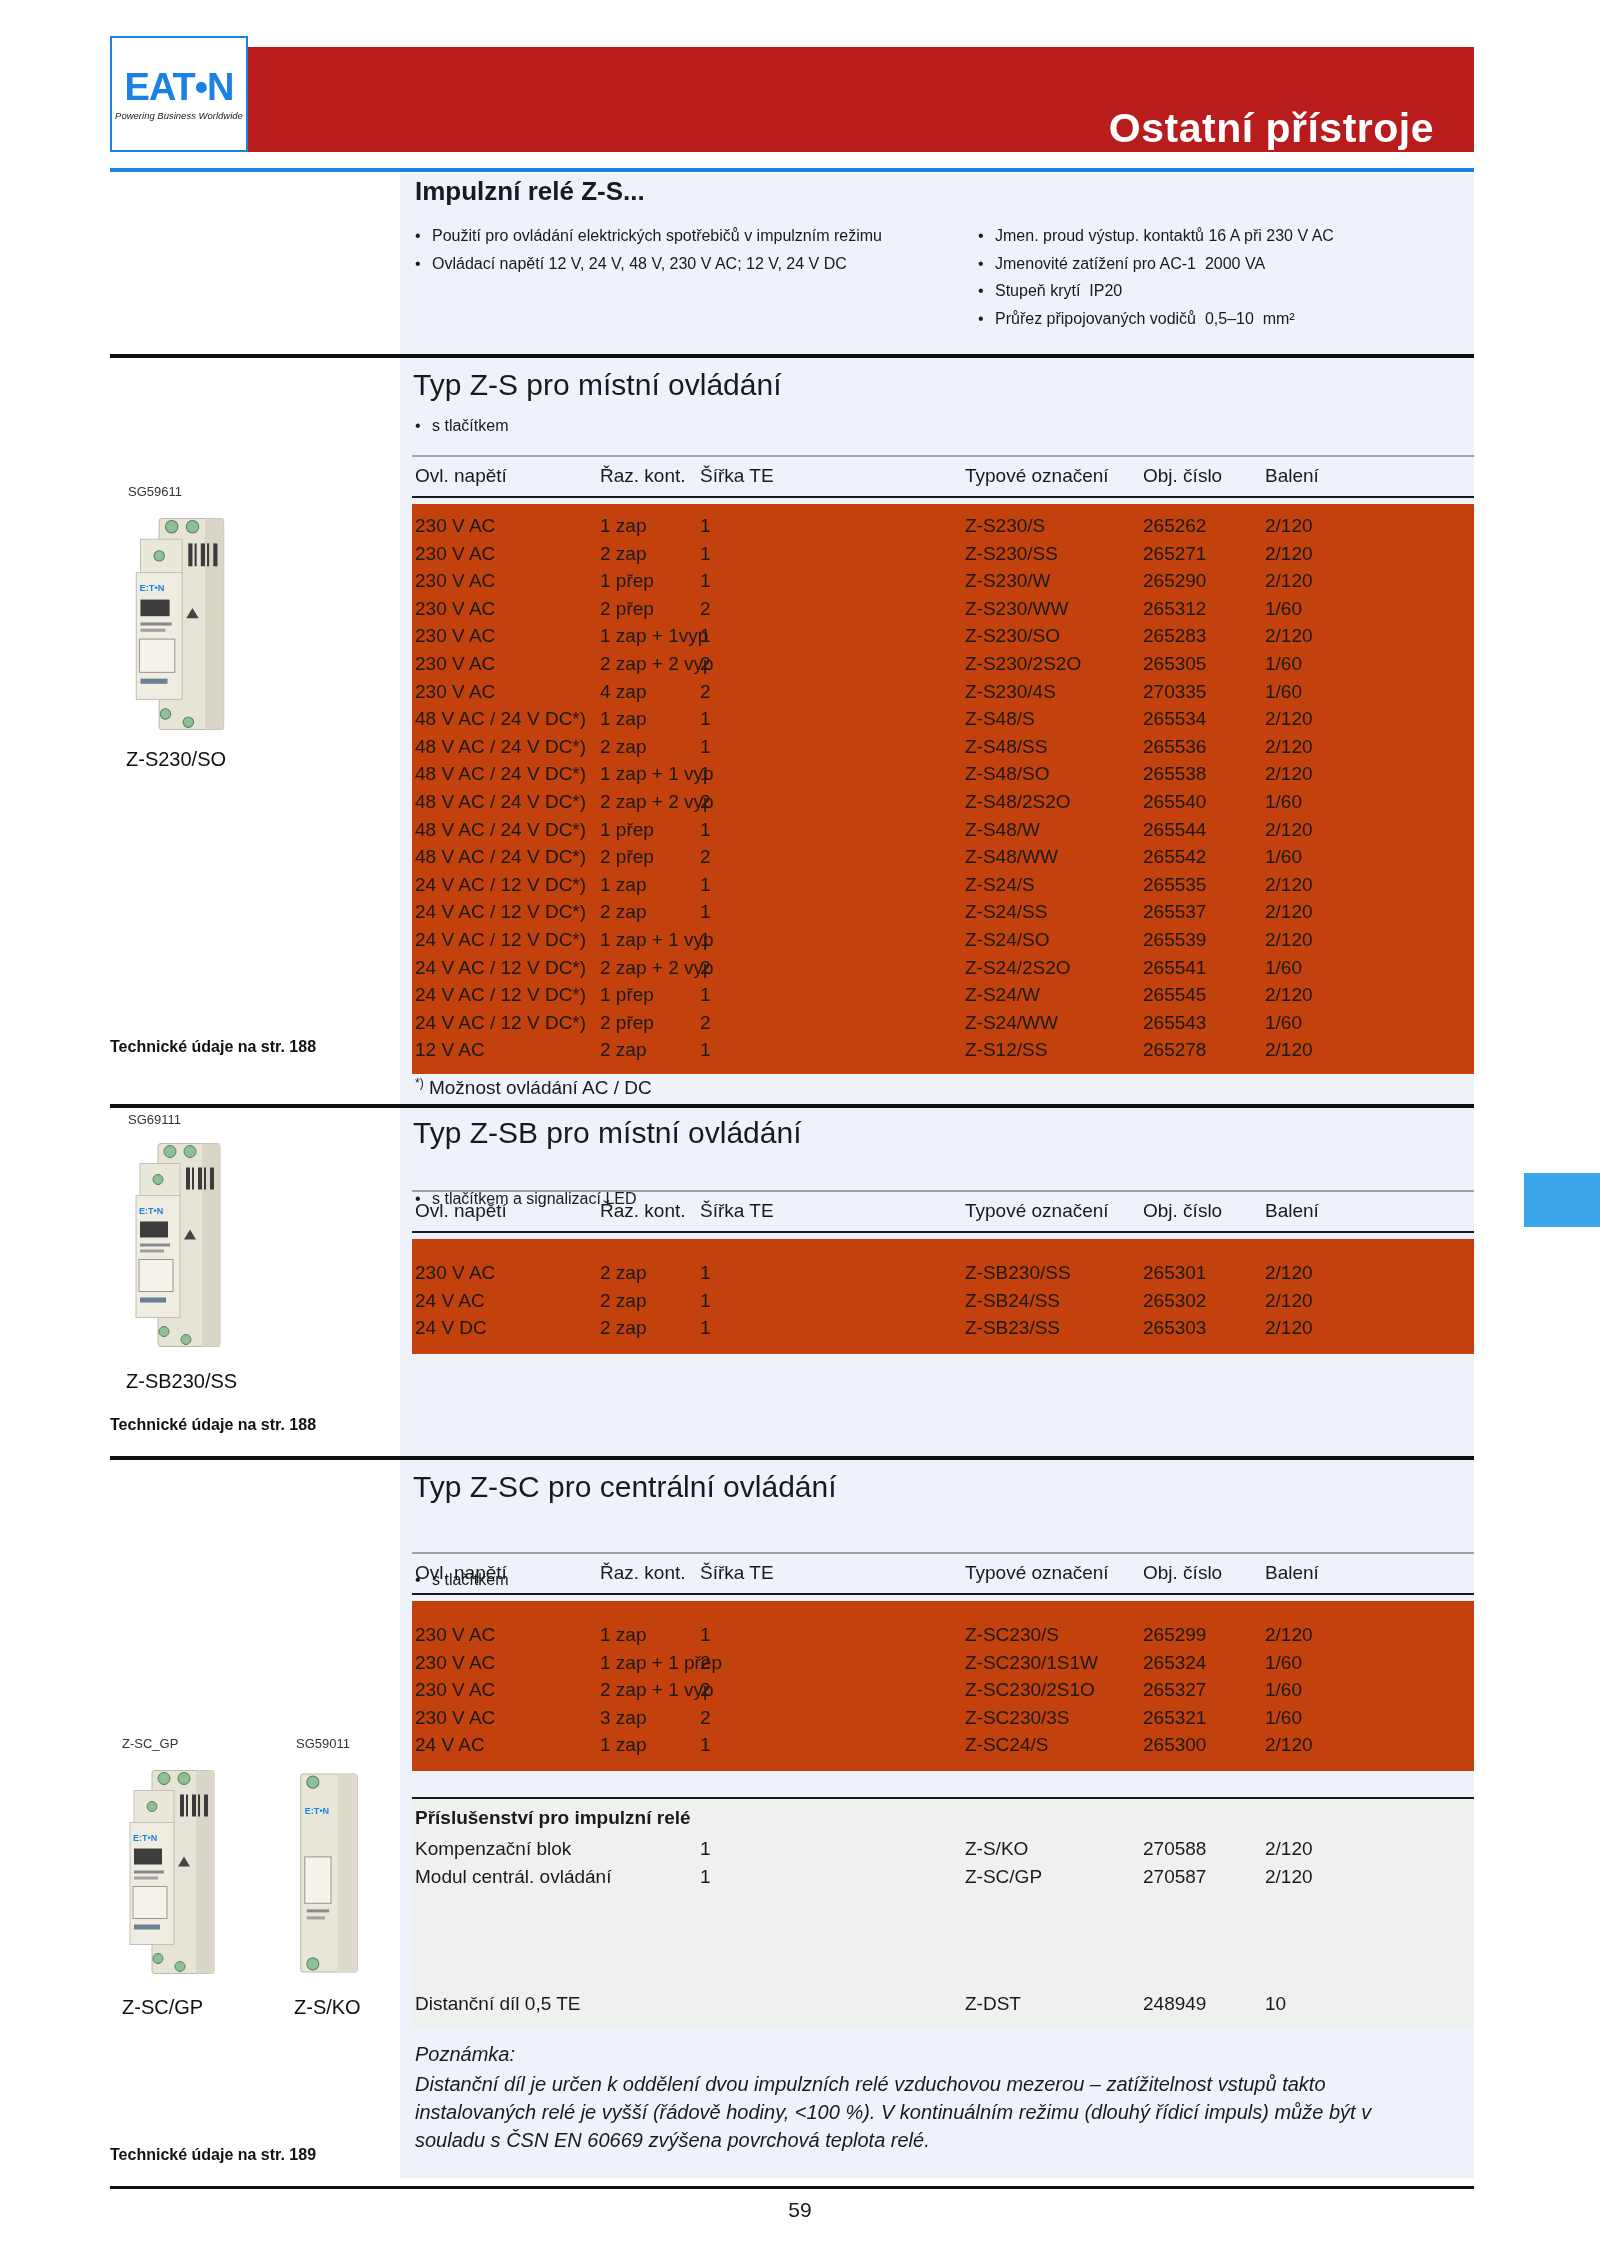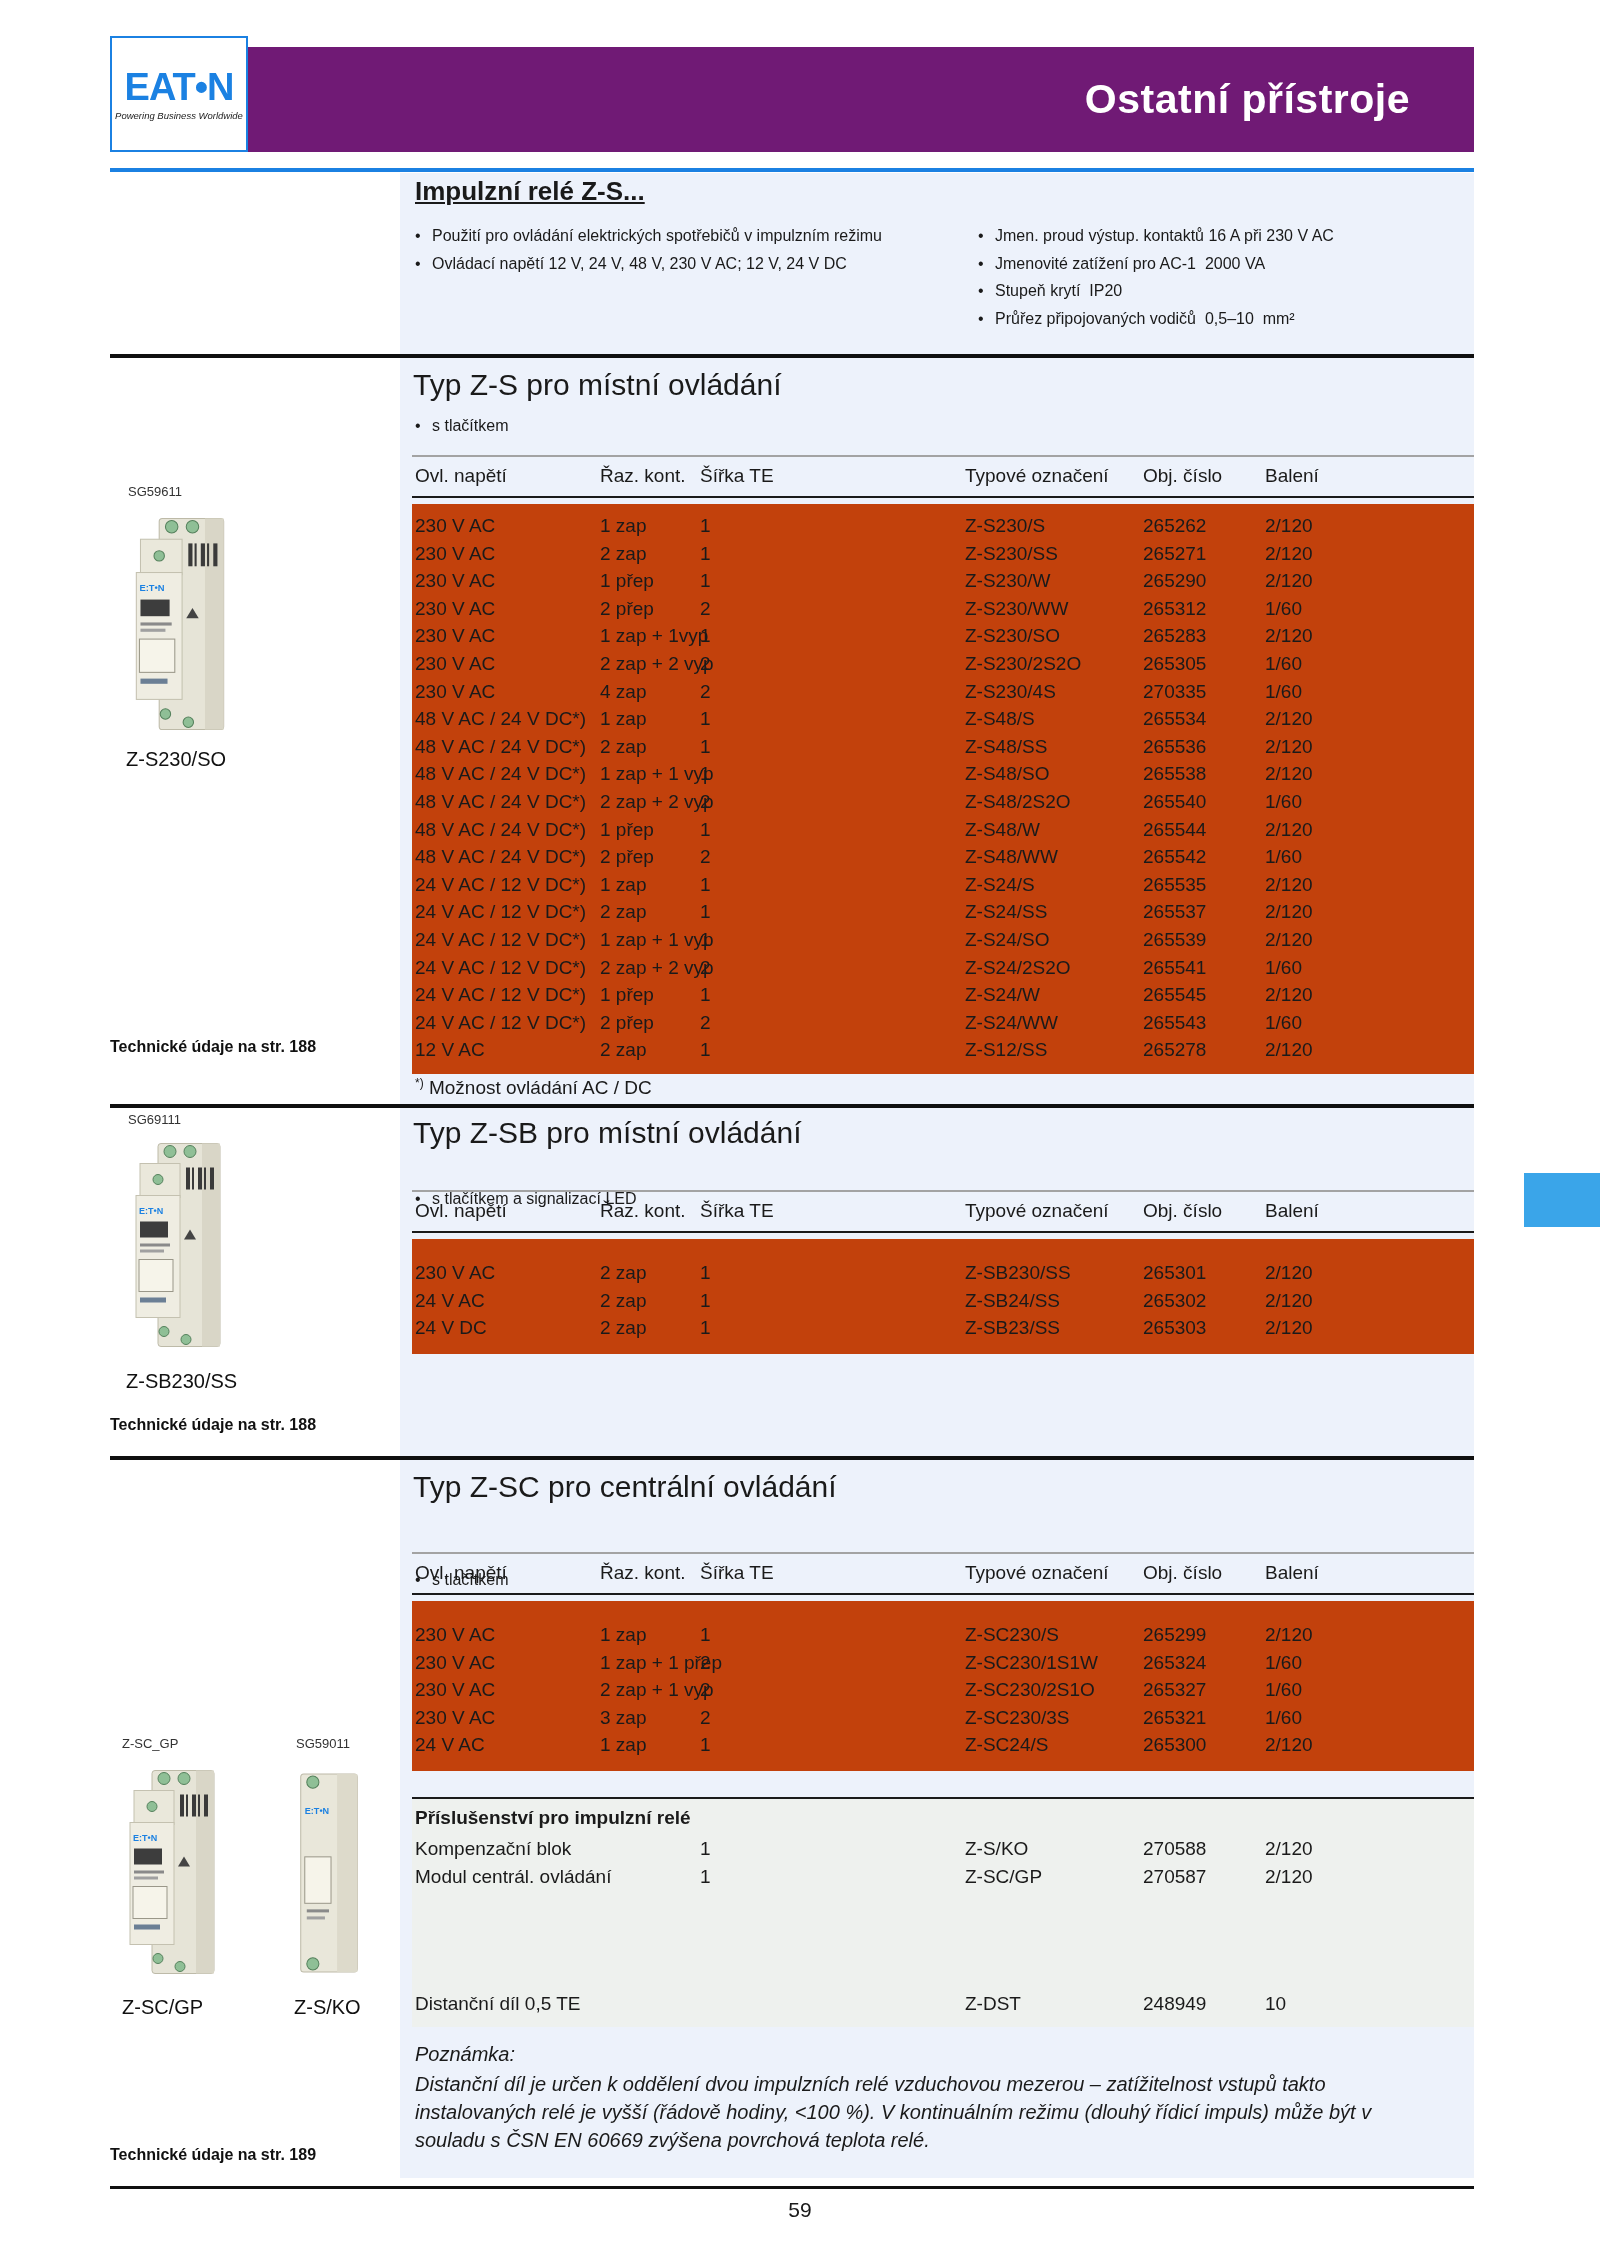--- a/index.html
+++ b/index.html
@@ -1,21 +1,21 @@
 <!DOCTYPE html>
 <html><head>
 <meta charset="utf-8">
 <style>
   html,body{margin:0;padding:0;background:#fff;}
   .page{position:relative;width:1600px;height:2263px;background:#ffffff;
         font-family:"Liberation Sans",sans-serif;color:#1a1a1a;overflow:hidden;}
 
   
-  .banner{position:absolute;left:110px;top:47px;width:1364px;height:105px;background:#701a75;
-          display:flex;align-items:center;justify-content:flex-end;padding-right:64px;box-sizing:border-box;}
+  .banner{position:absolute;left:110px;top:47px;width:1364px;height:105px;background:#b91c1c;
+          display:flex;align-items:flex-end;justify-content:flex-end;padding-right:40px;box-sizing:border-box;}
   .banner-title{color:#fff;font-size:41px;font-weight:bold;letter-spacing:.5px;}
   .logo-box{position:absolute;left:110px;top:36px;width:138px;height:116px;background:#fff;
             border:2px solid #1b81e2;box-sizing:border-box;display:flex;flex-direction:column;
             align-items:center;justify-content:center;}
   .logo-brand{color:#1b81e2;font-size:38px;font-weight:900;letter-spacing:-1px;line-height:1;}
   .logo-tagline{color:#222;font-size:9.5px;font-style:italic;margin-top:4px;}
 
   .blue-rule{position:absolute;left:110px;top:168px;width:1364px;height:4px;background:#1b81e2;}
   .panel{position:absolute;left:400px;top:173px;width:1074px;height:2005px;background:#edf2fb;}
   .side-tab{position:absolute;left:1524px;top:1173px;width:76px;height:54px;background:#3aa5e9;}
@@ -69,21 +69,21 @@
   </div>
   <div class="logo-box">
     <span class="logo-brand">EAT•N</span>
     <span class="logo-tagline">Powering Business Worldwide</span>
   </div>
   <div class="blue-rule"></div>
 
   <div class="panel"></div>
   <div class="side-tab"></div>
 
-  <div class="abs intro-title" style="left:415px;top:176px;text-decoration:underline;">Impulzní relé Z-S...</div>
+  <div class="abs intro-title" style="left:415px;top:176px;">Impulzní relé Z-S...</div>
   <div class="abs bullets" style="left:415px;top:222px;width:470px;">
       <div class="bullet">Použití pro ovládání elektrických spotřebičů v impulzním režimu</div>
       <div class="bullet">Ovládací napětí 12 V, 24 V, 48 V, 230 V AC; 12 V, 24 V DC</div>
     </div>
   <div class="abs bullets" style="left:978px;top:222px;width:490px;">
       <div class="bullet">Jmen. proud výstup. kontaktů 16 A při 230 V AC</div>
       <div class="bullet">Jmenovité zatížení pro AC-1  2000 VA</div>
       <div class="bullet">Stupeň krytí  IP20</div>
       <div class="bullet">Průřez připojovaných vodičů  0,5–10  mm²</div>
     </div>

